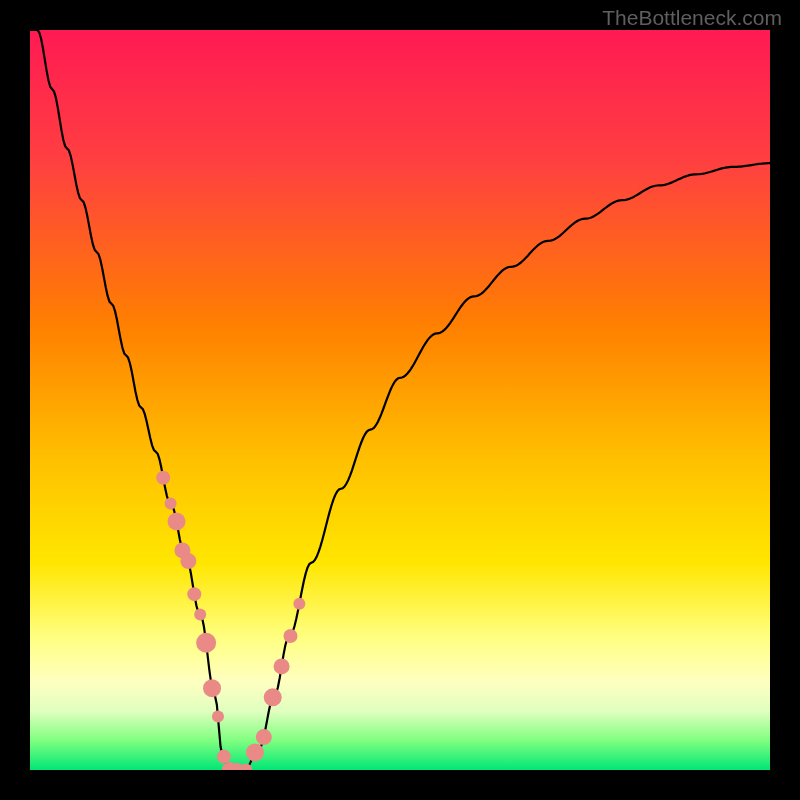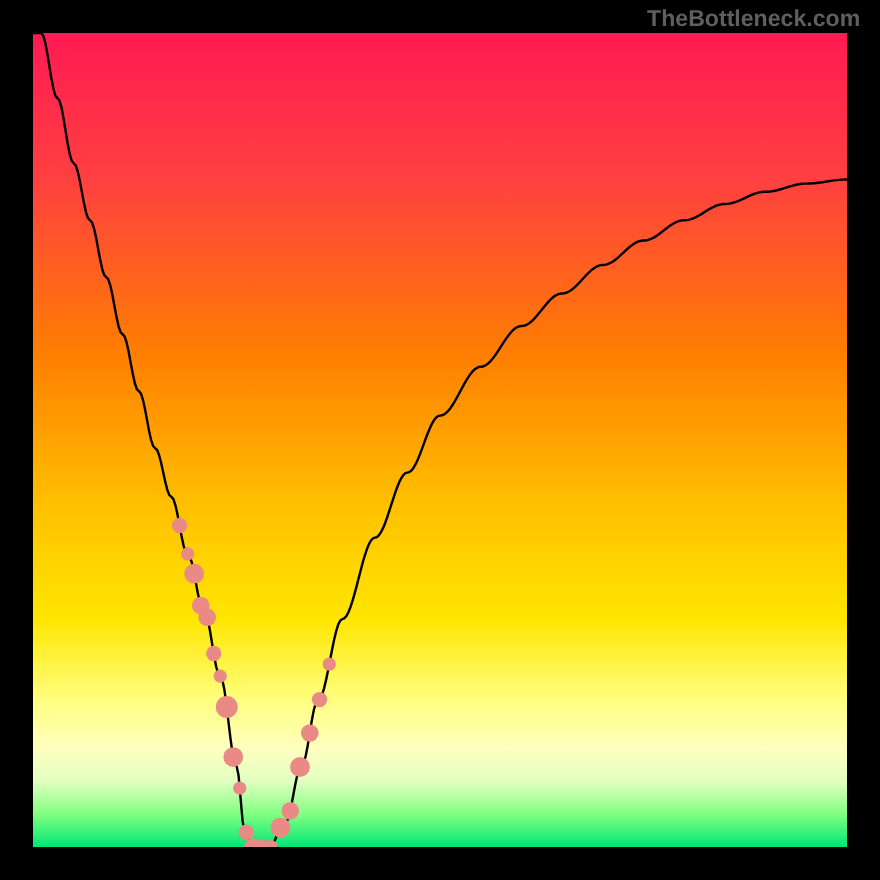--- a/index.html
+++ b/index.html
@@ -10,21 +10,21 @@
     background: #000;
     position: relative;
   }
   .watermark {
     position: absolute;
     top: 6px;
     right: 18px;
     color: #5f5f5f;
     font-family: Arial, Helvetica, sans-serif;
     font-size: 21px;
-    font-weight: 700;
+    font-weight: 400;
     z-index: 10;
     text-align: right;
   }
   .plot-area {
     position: absolute;
     left: 30px;
     top: 30px;
     width: 740px;
     height: 740px;
     overflow: hidden;

